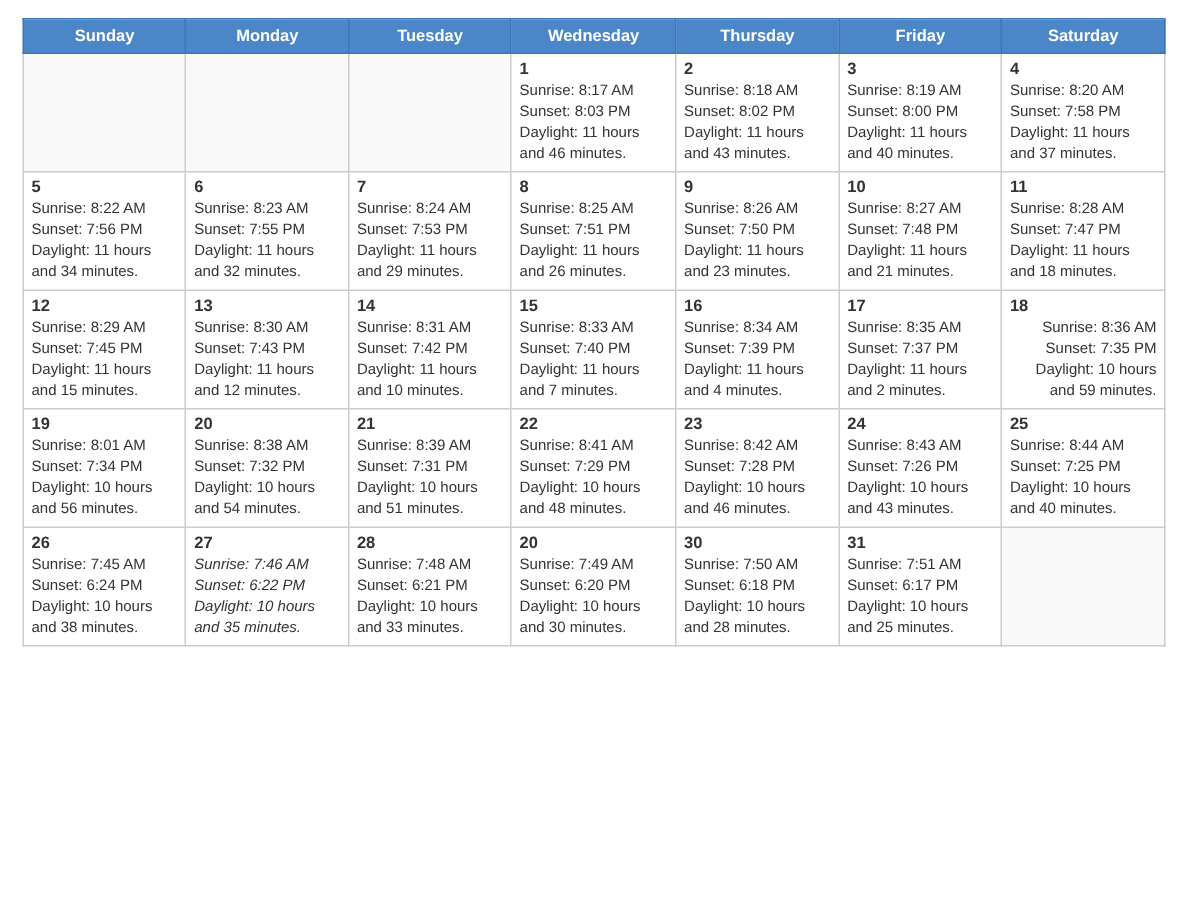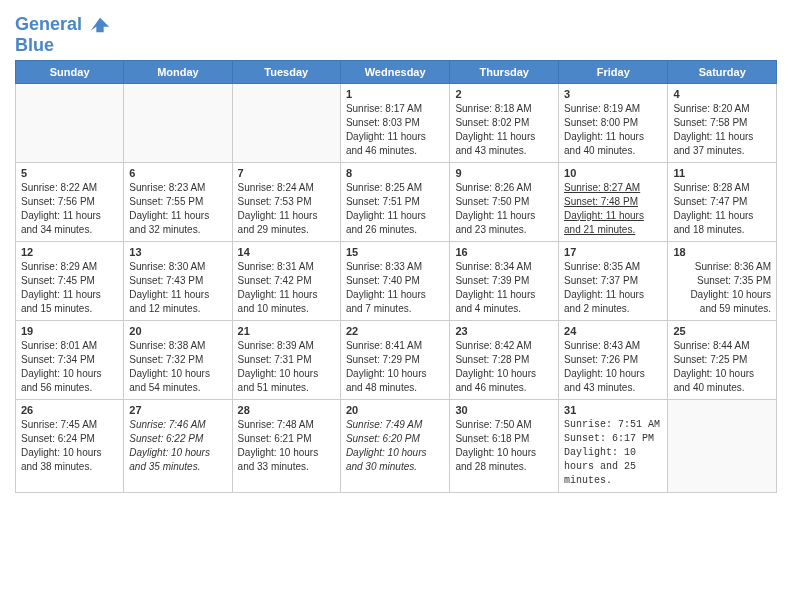--- a/index.html
+++ b/index.html
@@ -91,37 +91,20 @@
     .day-info {
       font-size: 10px;
       line-height: 1.4;
       color: #333;
     }
   </style>
 </head>
 <body>
 
 <div class="container">
-  <div class="header">
-    <div class="logo">
-      <div>
-        <div class="logo-text">
-          <span>General</span>
-          <svg class="logo-icon" viewBox="0 0 24 24" style="display:inline-block;vertical-align:middle;">
-            <polygon points="2,18 12,4 22,14 16,14 16,20 8,20 8,14" fill="#4a86c8"></polygon>
-          </svg>
-        </div>
-        <div class="logo-text" style="color:#4a86c8;font-size:18px;font-weight:bold;">Blue</div>
-      </div>
-    </div>
-    <div class="title-section">
-      <div class="month-title"></div>
-      <div class="subtitle"></div>
-    </div>
-  </div>
 
   <table class="calendar">
     <thead>
       <tr>
       <th>Sunday</th>
           <th>Monday</th>
           <th>Tuesday</th>
           <th>Wednesday</th>
           <th>Thursday</th>
           <th>Friday</th>
@@ -184,21 +167,21 @@
 Daylight: 11 hours and 26 minutes.</div>
           </td>
           <td>
             <span class="day-num">9</span>
             <div class="day-info" style="white-space: pre-line;">Sunrise: 8:26 AM
 Sunset: 7:50 PM
 Daylight: 11 hours and 23 minutes.</div>
           </td>
           <td>
             <span class="day-num">10</span>
-            <div class="day-info" style="white-space: pre-line; text-decoration: underline;">Sunrise: 8:27 AM
+            <div class="day-info" style="white-space: pre-line;">Sunrise: 8:27 AM
 Sunset: 7:48 PM
 Daylight: 11 hours and 21 minutes.</div>
           </td>
           <td>
             <span class="day-num">11</span>
             <div class="day-info" style="white-space: pre-line;">Sunrise: 8:28 AM
 Sunset: 7:47 PM
 Daylight: 11 hours and 18 minutes.</div>
           </td>
         </tr>
@@ -304,33 +287,33 @@
 Daylight: 10 hours and 35 minutes.</div>
           </td>
           <td>
             <span class="day-num">28</span>
             <div class="day-info" style="white-space: pre-line;">Sunrise: 7:48 AM
 Sunset: 6:21 PM
 Daylight: 10 hours and 33 minutes.</div>
           </td>
           <td>
             <span class="day-num">20</span>
-            <div class="day-info" style="white-space: pre-line; font-style: italic;">Sunrise: 7:49 AM
+            <div class="day-info" style="white-space: pre-line;">Sunrise: 7:49 AM
 Sunset: 6:20 PM
 Daylight: 10 hours and 30 minutes.</div>
           </td>
           <td>
             <span class="day-num">30</span>
             <div class="day-info" style="white-space: pre-line;">Sunrise: 7:50 AM
 Sunset: 6:18 PM
 Daylight: 10 hours and 28 minutes.</div>
           </td>
           <td>
             <span class="day-num">31</span>
-            <div class="day-info" style="white-space: pre-line; font-family: Liberation Mono, monospace;">Sunrise: 7:51 AM
+            <div class="day-info" style="white-space: pre-line;">Sunrise: 7:51 AM
 Sunset: 6:17 PM
 Daylight: 10 hours and 25 minutes.</div>
           </td>
           <td class="empty"></td>
         </tr>
       </tbody>
   </table>
 </div>
 
 </body></html>

